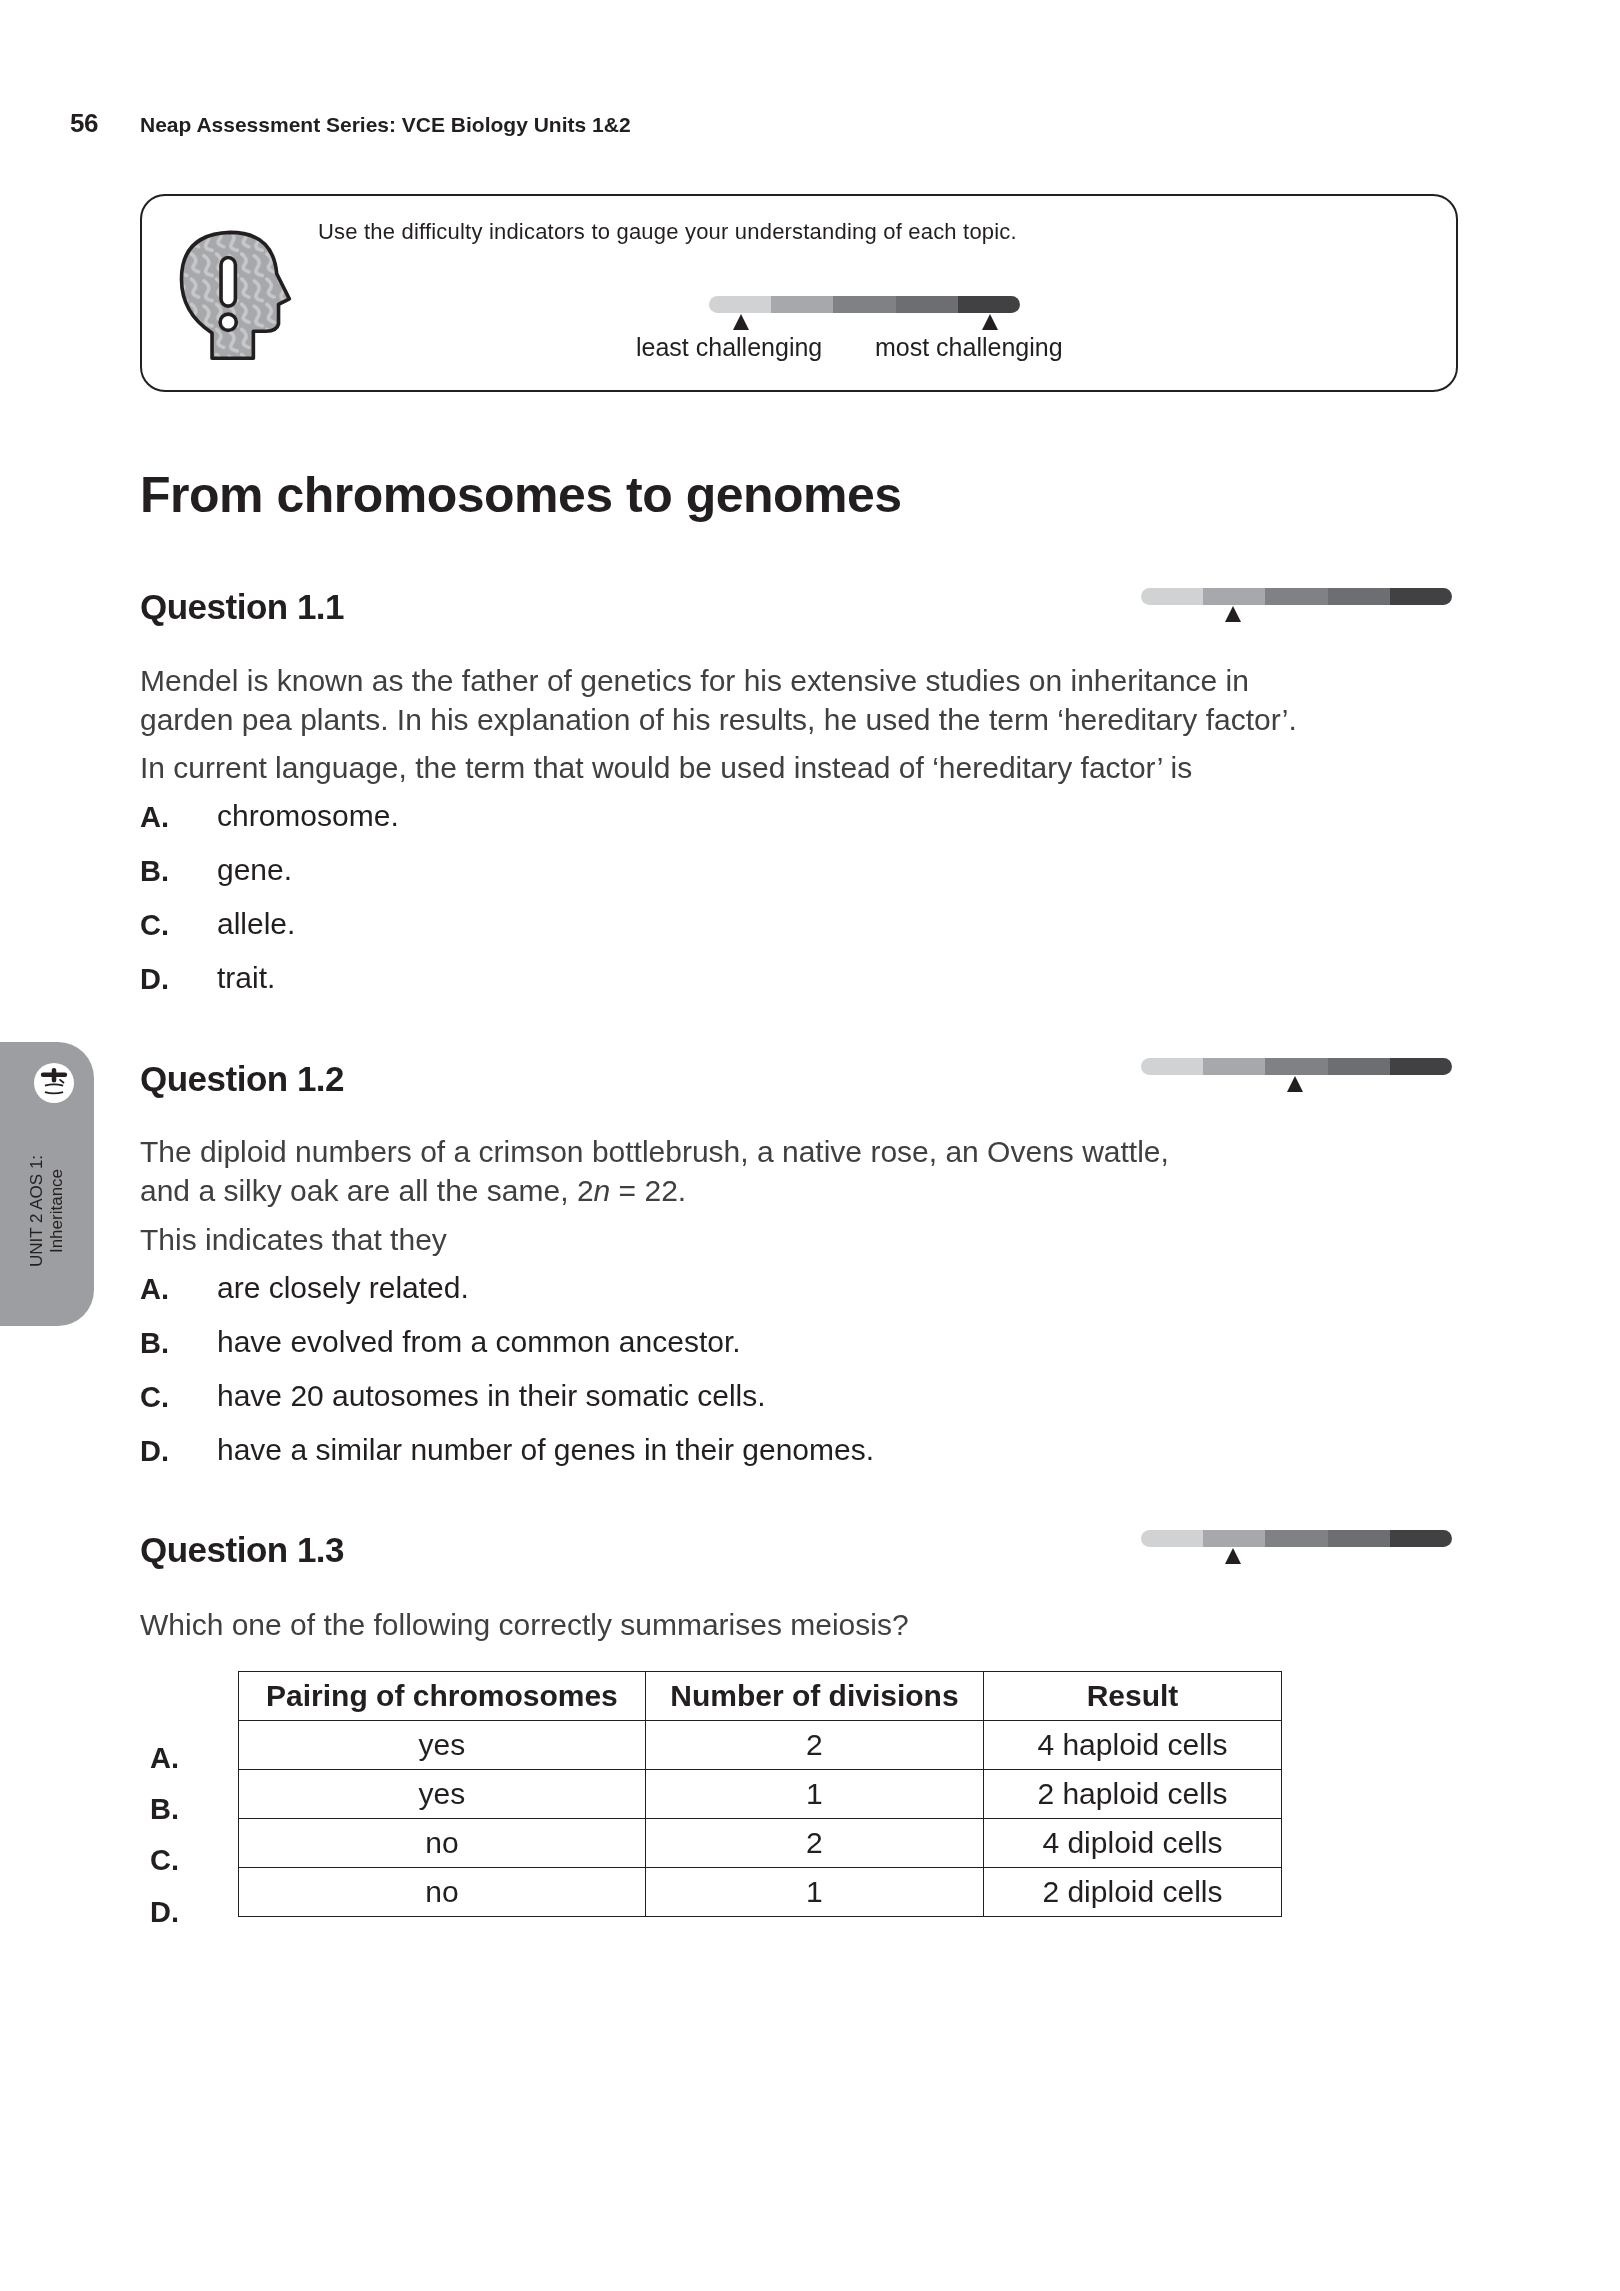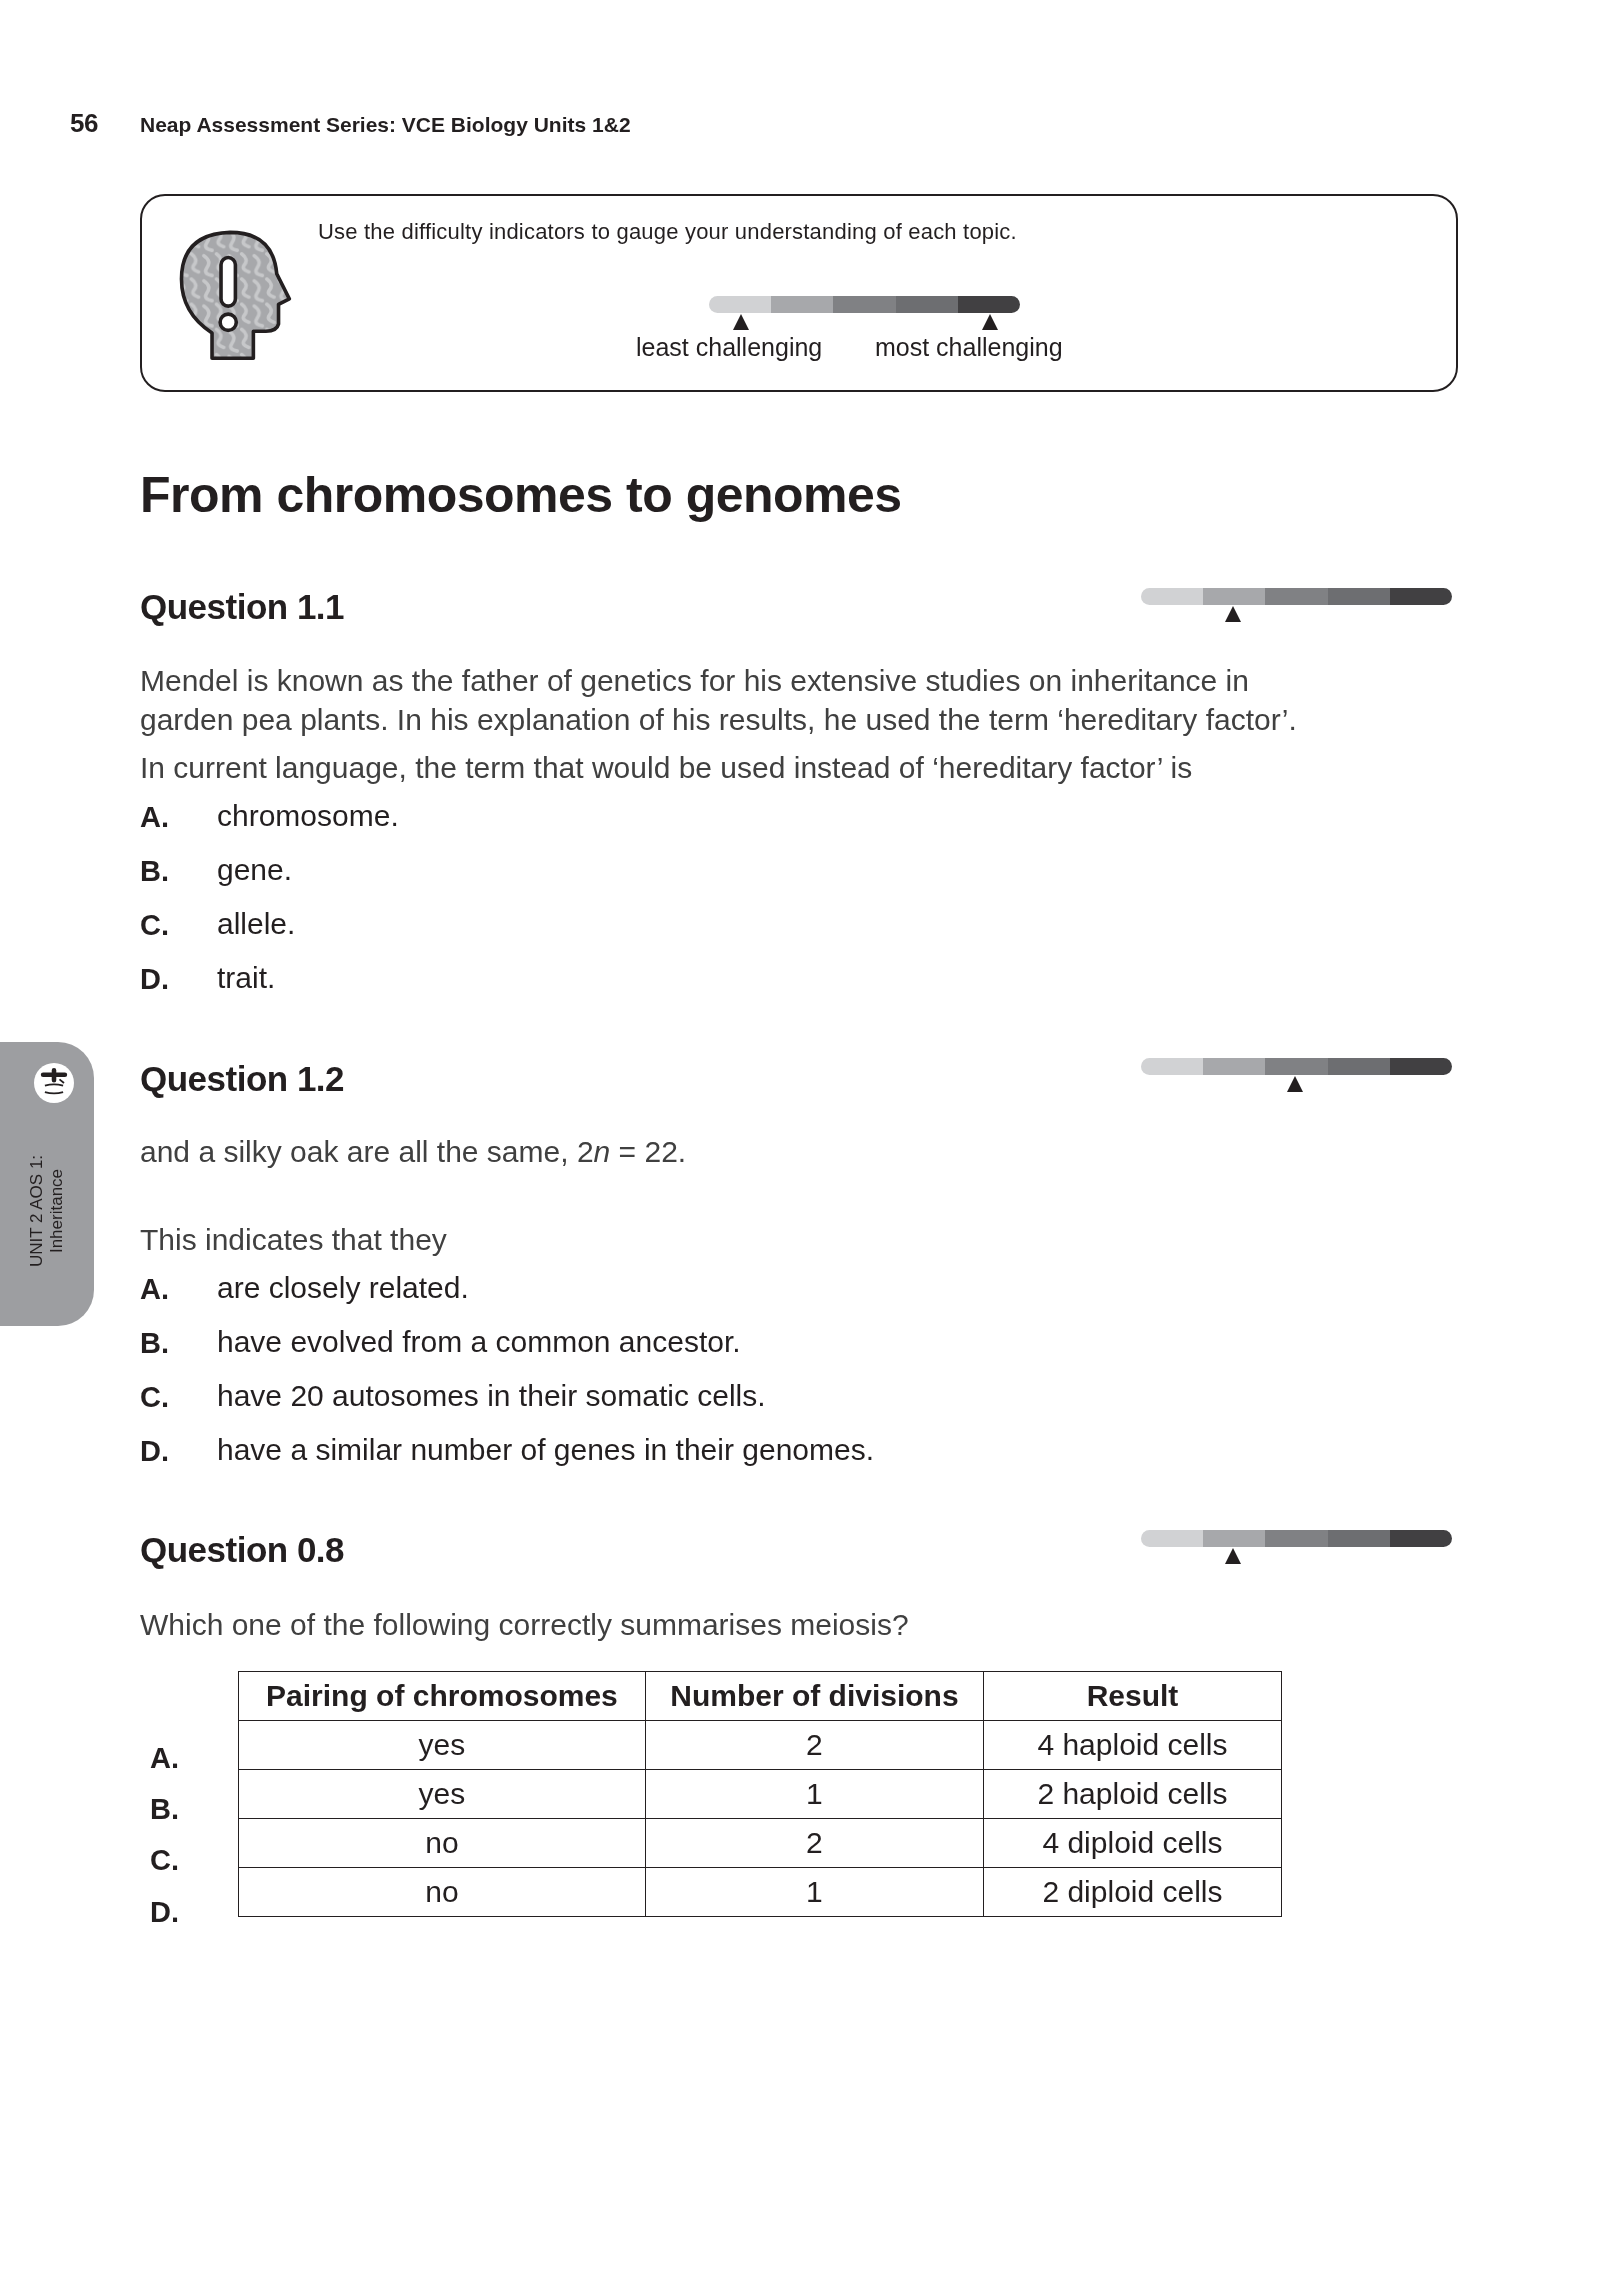--- a/index.html
+++ b/index.html
@@ -151,34 +151,35 @@
 <div class="abs diff" style="left:1141px; top:1058px;">
   <span style="background:#d1d2d4"></span>
   <span style="background:#a7a8ab"></span>
   <span style="background:#808184"></span>
   <span style="background:#6d6e71"></span>
   <span style="background:#414042"></span>
 </div>
 <div class="abs arrow" style="left:1287px; top:1076px;"></div>
 
 <div class="abs body-text" style="left:140px; top:1132px;">
+  <div>The diploid numbers of a crimson bottlebrush, a native rose, an Ovens wattle,</div>
   <div><span>and a silky oak are all the same, 2</span><i>n</i><span> = 22.</span></div>
 </div>
 <div class="abs body-text" style="left:140px; top:1220px;">This indicates that they</div>
 
 <div class="abs opt-letter" style="left:140px; top:1273px;">A.</div>
 <div class="abs opt-text" style="left:217px; top:1271px;">are closely related.</div>
 <div class="abs opt-letter" style="left:140px; top:1327px;">B.</div>
 <div class="abs opt-text" style="left:217px; top:1325px;">have evolved from a common ancestor.</div>
 <div class="abs opt-letter" style="left:140px; top:1381px;">C.</div>
 <div class="abs opt-text" style="left:217px; top:1379px;">have 20 autosomes in their somatic cells.</div>
 <div class="abs opt-letter" style="left:140px; top:1435px;">D.</div>
 <div class="abs opt-text" style="left:217px; top:1433px;">have a similar number of genes in their genomes.</div>
 
-<div class="abs q-title" style="left:140px; top:1530px;">Question 0.8</div>
+<div class="abs q-title" style="left:140px; top:1530px;">Question 1.3</div>
 <div class="abs diff" style="left:1141px; top:1530px;">
   <span style="background:#d1d2d4"></span>
   <span style="background:#a7a8ab"></span>
   <span style="background:#808184"></span>
   <span style="background:#6d6e71"></span>
   <span style="background:#414042"></span>
 </div>
 <div class="abs arrow" style="left:1225px; top:1548px;"></div>
 
 <div class="abs body-text" style="left:140px; top:1605px;">Which one of the following correctly summarises meiosis?</div>

